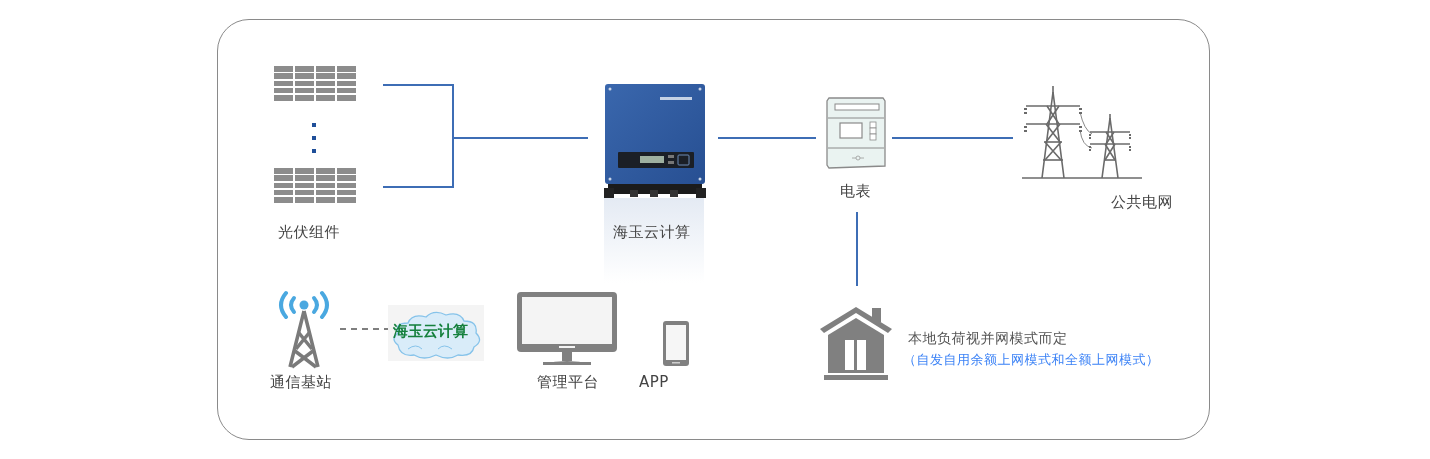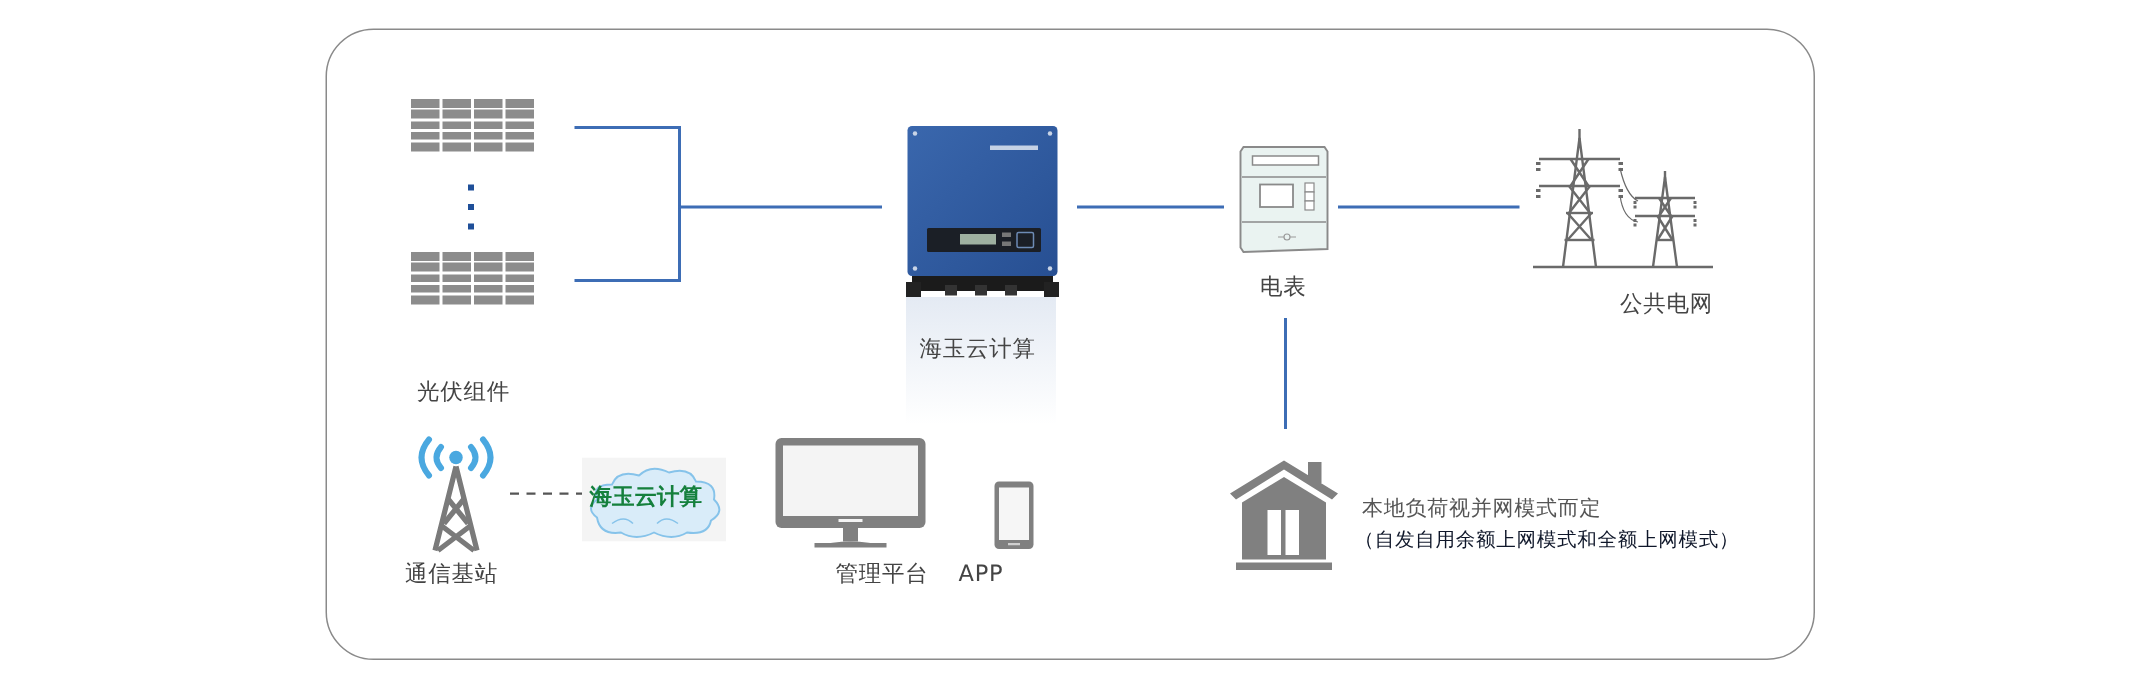--- a/index.html
+++ b/index.html
@@ -11,21 +11,21 @@
   .line { position:absolute; background:#3d6db5; }
   .label { position:absolute; font-size:15px; color:#444; white-space:nowrap; letter-spacing:0.5px; }
   .panel { position:absolute; display:grid; grid-template-columns:repeat(4,19px); grid-auto-rows:5.5px; gap:1.8px 2px; }
   .panel div { background:#8c8c8c; }
   .dot { position:absolute; width:4px; height:4px; background:#1f4f99; }
   .inv-reflect { position:absolute; left:604px; top:198px; width:100px; height:85px;
                  background:linear-gradient(to bottom, rgba(225,232,242,0.9), rgba(255,255,255,0)); }
   .cloud-text { position:absolute; font-family:"DejaVu Serif","Liberation Serif",serif; font-weight:bold;
                 font-size:15px; color:#15803d; white-space:nowrap; letter-spacing:0; }
   .house-text1 { font-size:14px; color:#555; }
-  .house-text2 { font-size:13px; color:#0f172a; }
+  .house-text2 { font-size:13px; color:#3b82f6; }
 </style>
 </head>
 <body>
 
 <div class="frame"></div>
 
 <div class="panel" style="left:274px; top:66px;">
   <div></div>
     <div></div>
     <div></div>
@@ -65,21 +65,21 @@
     <div></div>
   <div></div>
     <div></div>
     <div></div>
     <div></div>
   <div></div>
     <div></div>
     <div></div>
     <div></div>
 </div>
-<div class="label" style="left:278px; top:223px;margin-top:29px;">光伏组件</div>
+<div class="label" style="left:278px; top:223px;">光伏组件</div>
 
 <div class="line" style="left:383px; top:84px; width:70px; height:1.5px;"></div>
 <div class="line" style="left:383px; top:186px; width:70px; height:1.5px;"></div>
 <div class="line" style="left:452px; top:84px; width:1.5px; height:104px;"></div>
 <div class="line" style="left:452px; top:137px; width:136px; height:1.5px;"></div>
 
 <div class="inv-reflect"></div>
 <svg class="abs" style="left:602px; top:84px;" width="106" height="118" viewBox="0 0 106 118">
   <defs>
     <linearGradient id="invg" x1="0" y1="0" x2="1" y2="1">
@@ -166,21 +166,21 @@
     <rect x="69" y="50" width="2" height="2"></rect>
       <rect x="69" y="53" width="2" height="2"></rect>
     <rect x="109" y="50" width="2" height="2"></rect>
       <rect x="109" y="53" width="2" height="2"></rect>
     <rect x="69" y="62" width="2" height="2"></rect>
       <rect x="69" y="65" width="2" height="2"></rect>
     <rect x="109" y="62" width="2" height="2"></rect>
       <rect x="109" y="65" width="2" height="2"></rect>
   </g>
 </svg>
-<div class="label" style="left:1080px; top:193px;">公共电网</div>
+<div class="label" style="left:1111px; top:193px;">公共电网</div>
 
 <svg class="abs" style="left:274px; top:287px;" width="60" height="82" viewBox="0 0 60 82">
   <g fill="none" stroke="#4aa8e0" stroke-width="4" stroke-linecap="round">
     <path d="M12 6 Q2 18 12 30"></path>
     <path d="M48 6 Q58 18 48 30"></path>
     <path d="M20 11 Q14 18 20 25"></path>
     <path d="M40 11 Q46 18 40 25"></path>
   </g>
   <circle cx="30" cy="18" r="4.5" fill="#4aa8e0"></circle>
   <g fill="none" stroke="#7a7a7a" stroke-width="3.5">
@@ -203,21 +203,21 @@
 <div class="cloud-text" style="left:393px; top:322px;">海玉云计算</div>
 
 <svg class="abs" style="left:515px; top:290px;" width="104" height="76" viewBox="0 0 104 76">
   <rect x="2" y="2" width="100" height="60" rx="4" fill="#808080"></rect>
   <rect x="7" y="7" width="90" height="47" fill="#f4f4f4"></rect>
   <rect x="44" y="56" width="16" height="2" fill="#f4f4f4"></rect>
   <rect x="47" y="62" width="10" height="9" fill="#808080"></rect>
   <path d="M28 74 Q52 68 76 74 Z" fill="#808080"></path>
   <rect x="28" y="72" width="48" height="3" fill="#808080"></rect>
 </svg>
-<div class="label" style="left:557px; top:373px;">管理平台</div>
+<div class="label" style="left:537px; top:373px;">管理平台</div>
 
 <svg class="abs" style="left:662px; top:320px;" width="28" height="47" viewBox="0 0 28 47">
   <rect x="1" y="1" width="26" height="45" rx="3" fill="#808080"></rect>
   <rect x="4" y="5" width="20" height="35" fill="#f6f6f6"></rect>
   <rect x="10" y="42" width="8" height="1.5" fill="#cfcfcf"></rect>
 </svg>
 <div class="label" style="left:639px; top:373px;">APP</div>
 
 <svg class="abs" style="left:818px; top:305px;" width="76" height="76" viewBox="0 0 76 76">
   <path d="M2 24 L38 2 L74 24 L70 28 L38 8 L6 28 Z" fill="#808080"></path>

